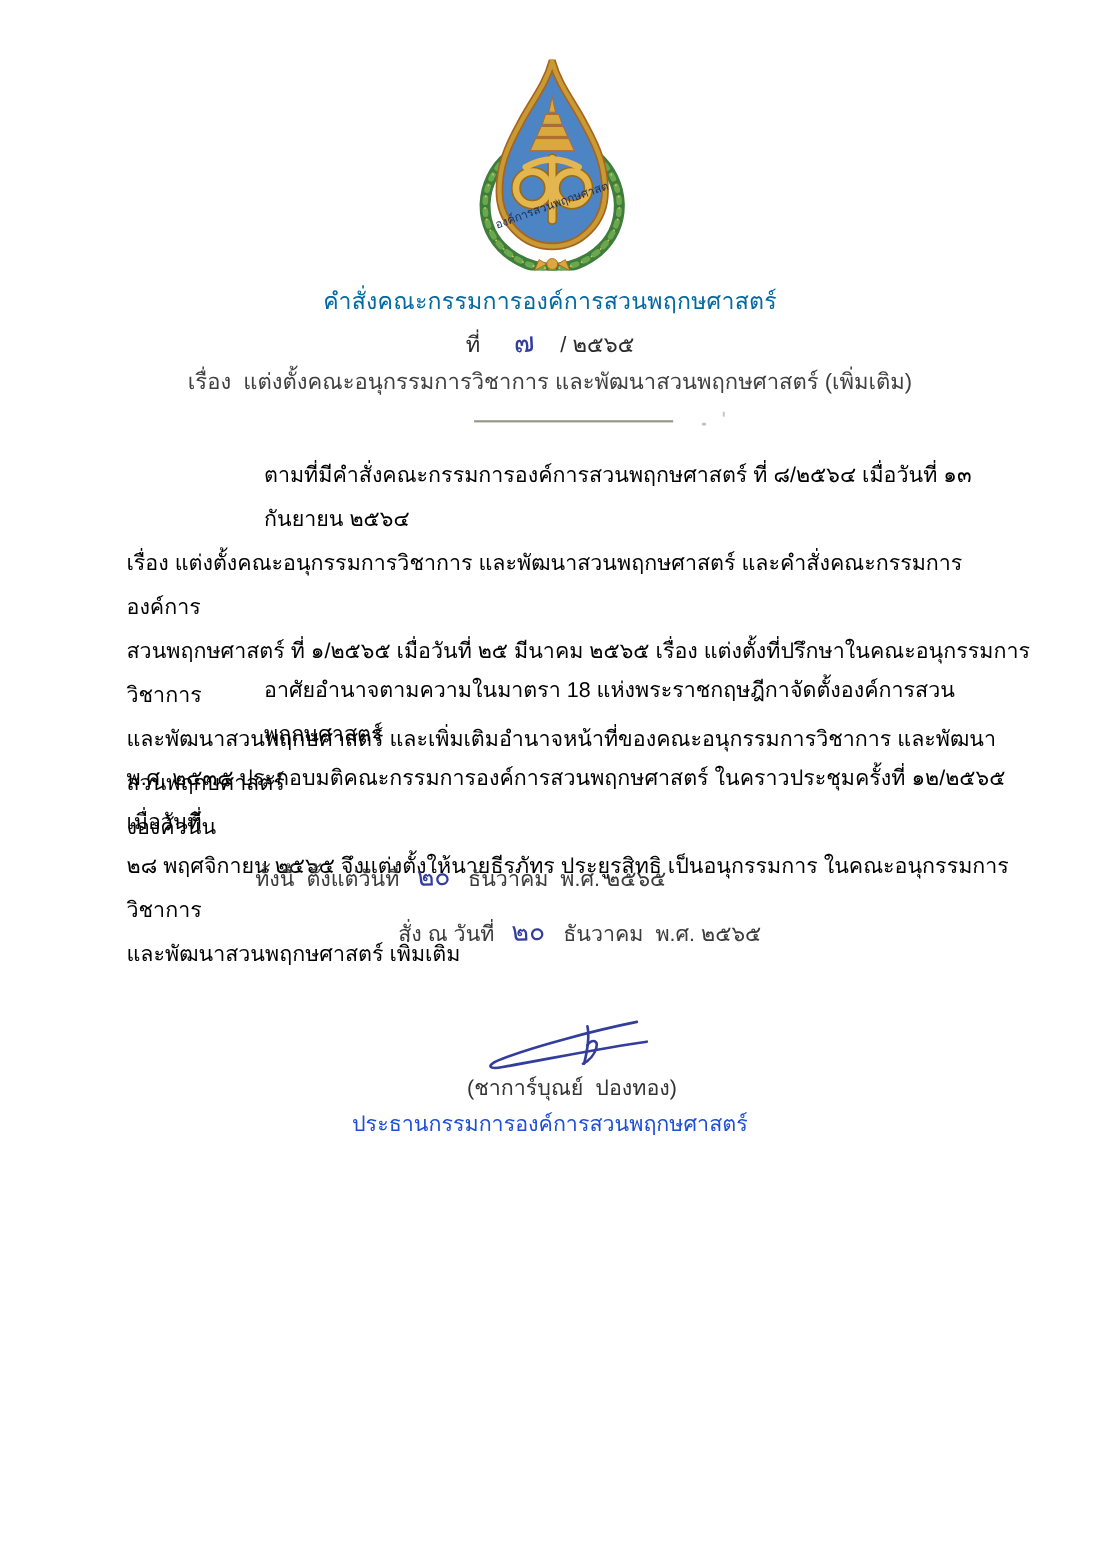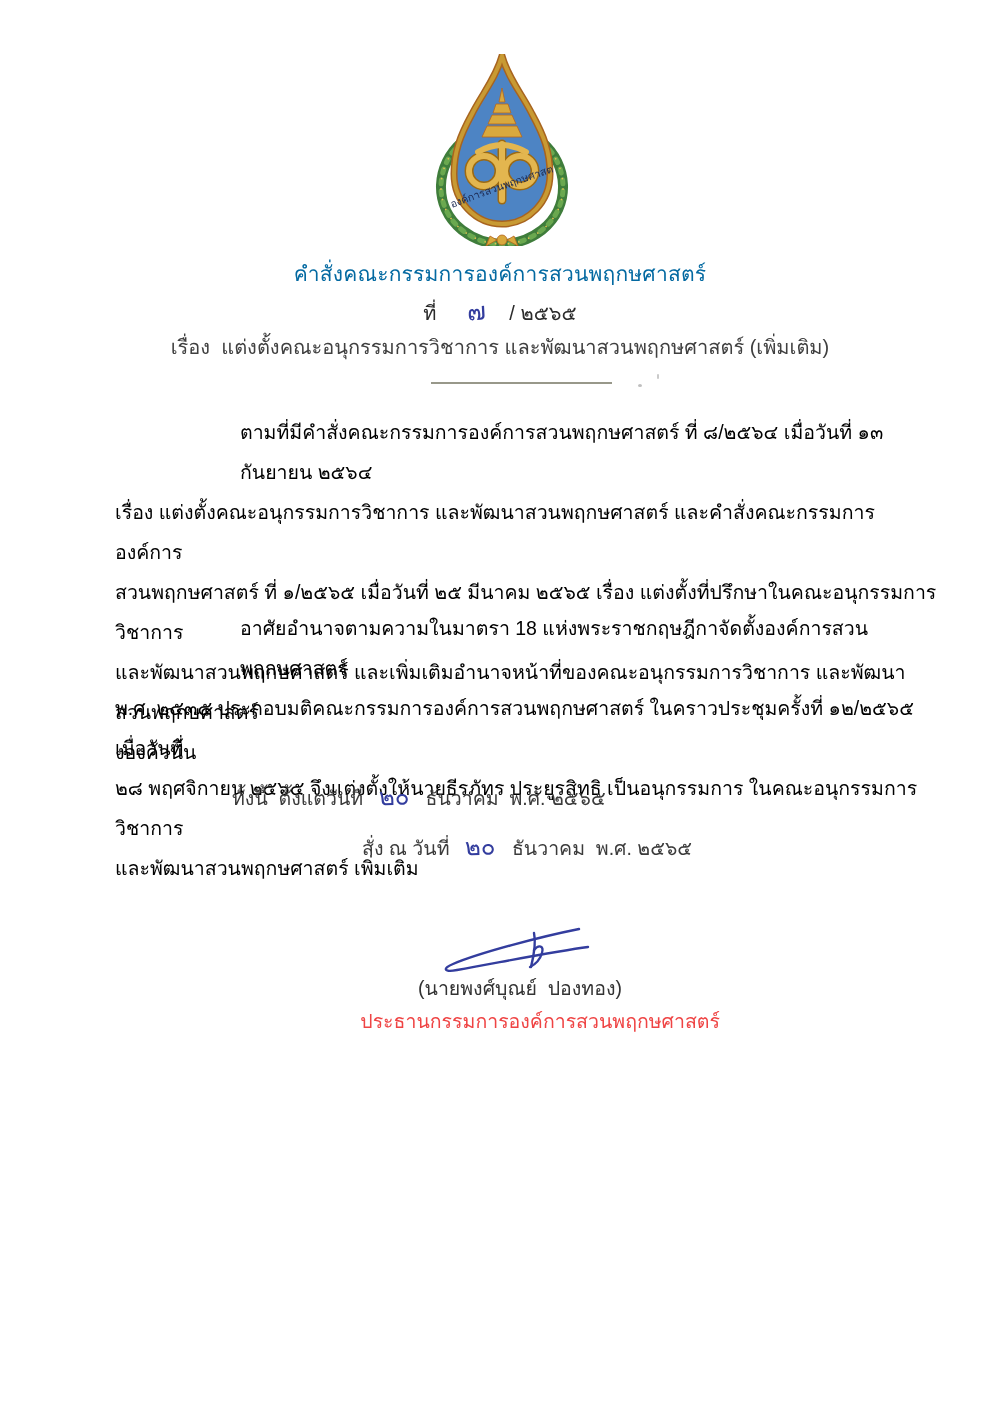--- a/index.html
+++ b/index.html
@@ -38,21 +38,21 @@
   .para2{top:608px;}
 
   .date-line{font-size:19.5px;color:#3b3b3b;height:44px;display:flex;align-items:center;}
   .date-line .hw{font-size:24px;margin:0 16px;display:inline-block;transform:rotate(-2deg) translateY(-2px);}
   .effective-line{left:232px;top:776px;}
   .issued-line{left:362px;top:826px;}
 
   
   .sig-svg{left:435px;top:920px;width:160px;height:55px;}
   .signer-name{left:340px;width:360px;top:973px;text-align:center;font-size:19.5px;color:#333;}
-  .signer-pos{left:320px;width:400px;top:1006px;text-align:right;font-size:19.5px;color:#ef4444;}
+  .signer-pos{left:320px;width:400px;top:1006px;text-align:left;font-size:19.5px;color:#1d4ed8;}
 
   
   .seal{left:420px;top:54px;width:164px;height:192px;}
 </style>
 </head>
 <body>
 
 <div class="page">
 
   <svg class="abs seal" viewBox="0 0 164 192" aria-hidden="true">
@@ -146,16 +146,16 @@
   </div>
 
   <svg class="abs sig-svg" viewBox="0 0 160 55" aria-hidden="true">
     <g fill="none" stroke="#333d9e" stroke-width="2.4" stroke-linecap="round" stroke-linejoin="round">
       <path d="M144 9 C104 17 44 33 18 44 C7 48.5 9 52.5 22 50 C72 41 122 31 153 27"></path>
       <path d="M96 47 C99 35 101 22 99 13"></path>
       <path d="M99 30 C104 24 109 26 107 33 C105.5 38 101 44 95 47"></path>
     </g>
   </svg>
 
-  <div class="abs signer-name pre">(นายพงศ์บุณย์  ปองทอง)</div>
+  <div class="abs signer-name pre">(ชาการ์บุณย์  ปองทอง)</div>
   <div class="abs signer-pos">ประธานกรรมการองค์การสวนพฤกษศาสตร์</div>
 
 </div>
 
 </body></html>

